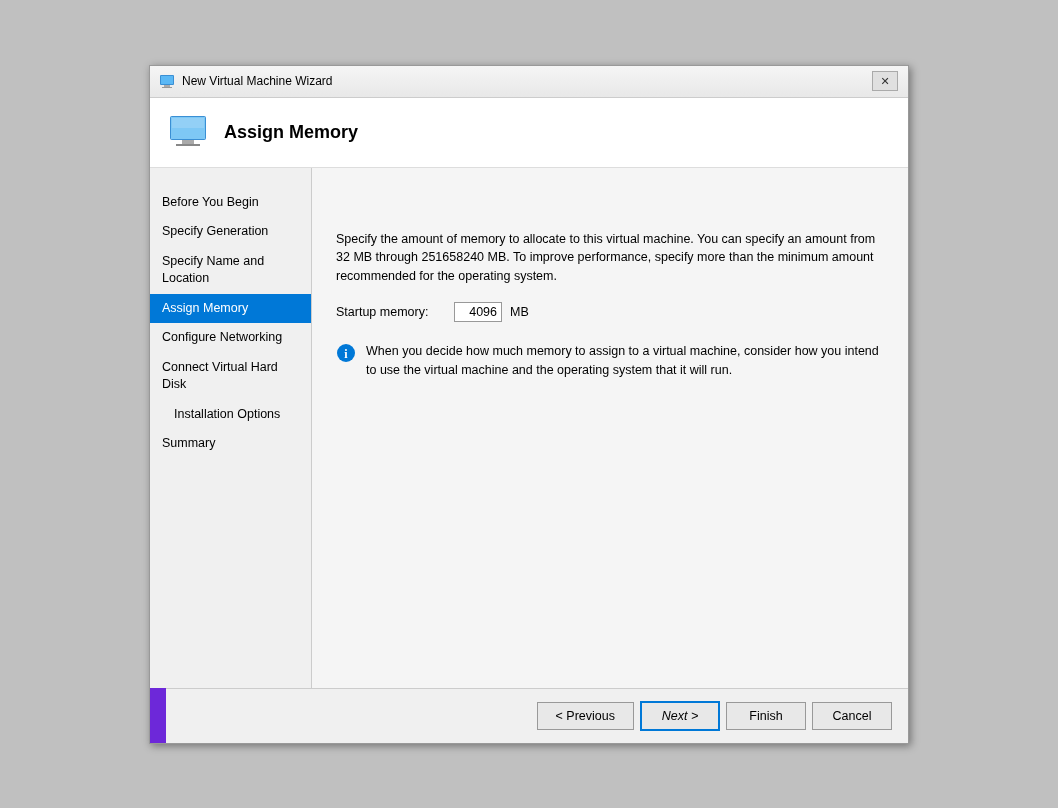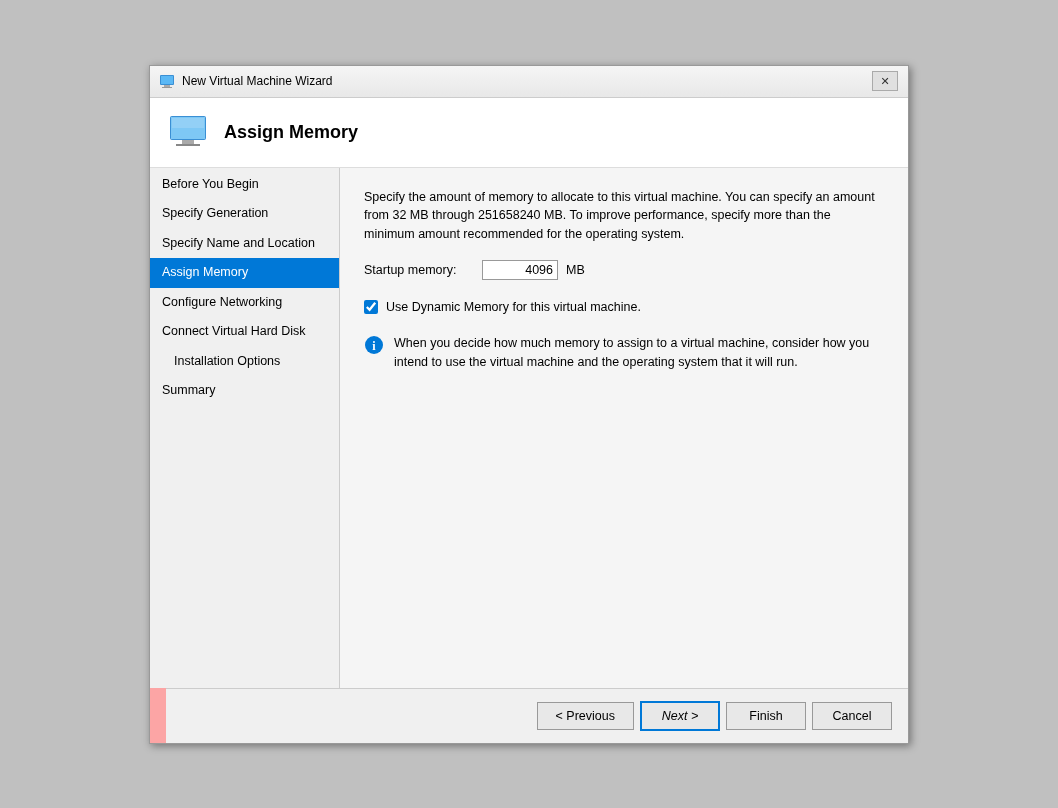--- a/index.html
+++ b/index.html
@@ -7,21 +7,21 @@
       background: #c0c0c0;
       display: flex;
       align-items: center;
       justify-content: center;
       min-height: 100vh;
       font-family: 'Segoe UI', Arial, sans-serif;
       font-size: 13px;
     }
     .window {
       width: 760px;
-      background: #fca5a5;
+      background: #6d28d9;
       border: 1px solid #999;
       box-shadow: 2px 2px 8px rgba(0,0,0,0.4);
       display: flex;
       flex-direction: column;
     }
     .title-bar {
       background: linear-gradient(to bottom, #f5f5f5, #e8e8e8);
       border-bottom: 1px solid #ccc;
       padding: 6px 10px;
       display: flex;
@@ -79,24 +79,24 @@
       color: #000;
     }
 
     .body-section {
       display: flex;
       flex: 1;
       min-height: 520px;
     }
 
     .sidebar {
-      width: 190px;
+      width: 162px;
       background: #f0f0f0;
       border-right: 1px solid #ccc;
-      padding: 2px 0;
+      padding: 20px 0;
       flex-shrink: 0;
     }
     .sidebar-item {
       padding: 6px 12px;
       cursor: pointer;
       color: #000;
       font-size: 12.5px;
       line-height: 1.4;
     }
     .sidebar-item.active {
@@ -112,35 +112,36 @@
       padding: 20px 24px;
       background: #f5f5f5;
       display: flex;
       flex-direction: column;
       gap: 16px;
     }
     .description-text {
       font-size: 12.5px;
       color: #000;
       line-height: 1.5;
+      margin-top: 42px;
     }
 
     .memory-row {
       display: flex;
       align-items: center;
       gap: 8px;
       margin-top: 0;
     }
     .memory-label {
       font-size: 12.5px;
       color: #000;
       min-width: 110px;
     }
     .memory-input {
-      width: 76px;
+      width: 48px;
       border: 1px solid #999;
       padding: 2px 4px;
       font-size: 12.5px;
       text-align: right;
       background: #fff;
     }
     .memory-unit {
       font-size: 12.5px;
       color: #000;
     }
@@ -269,24 +270,20 @@
 
     <div class="content">
       <p class="description-text">Specify the amount of memory to allocate to this virtual machine. You can specify an amount from 32 MB through 251658240 MB. To improve performance, specify more than the minimum amount recommended for the operating system.</p>
 
       <div class="memory-row">
         <span class="memory-label">Startup memory:</span>
         <input class="memory-input" type="text" value="4096" style="">
         <span class="memory-unit">MB</span>
       </div>
 
-      <div class="checkbox-row">
-        <input type="checkbox" checked="" id="dynmem" style="">
-        <label for="dynmem" class="checkbox-label">Use Dynamic Memory for this virtual machine.</label>
-      </div>
 
       <div class="info-box">
 
         <svg class="info-icon" viewBox="0 0 20 20" xmlns="http://www.w3.org/2000/svg">
           <circle cx="10" cy="10" r="9" fill="#0078d7"></circle>
           <text x="10" y="15" text-anchor="middle" fill="white" font-size="12" font-weight="bold" font-family="serif">i</text>
         </svg>
         <span class="info-text">When you decide how much memory to assign to a virtual machine, consider how you intend to use the virtual machine and the operating system that it will run.</span>
       </div>
     </div>

